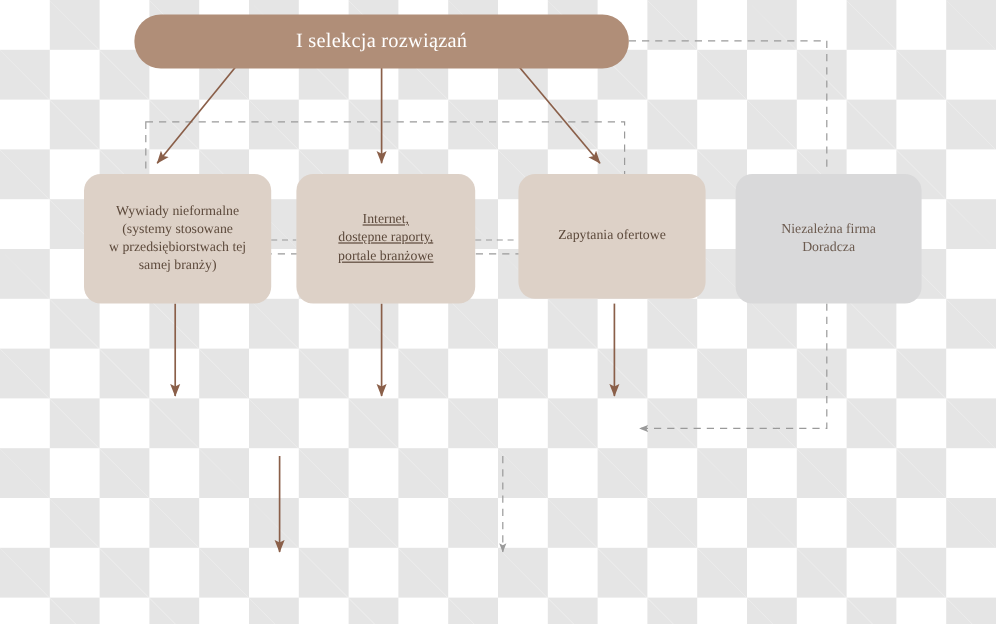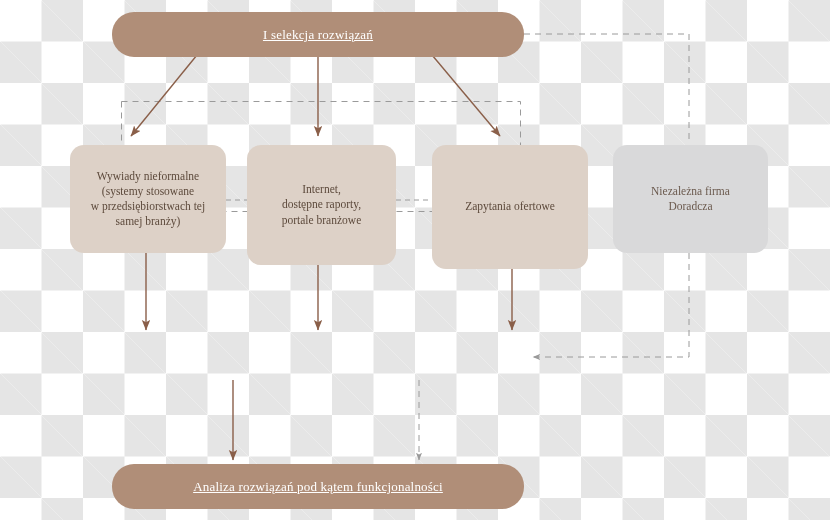--- a/index.html
+++ b/index.html
@@ -29,23 +29,22 @@
     display:flex;
     align-items:center;
     justify-content:center;
     text-align:center;
     line-height:1.32;
   }
   .bar {
     background:#b08e78;
     border-radius:22px;
     color:#ffffff;
-    font-size:13px;
+    font-size:17px;
     letter-spacing:0.2px;
-    text-decoration:underline;
   }
   .card {
     background:#ddd1c7;
     border-radius:14px;
     color:#5d4a3c;
     font-size:11.5px;
   }
   .card-gray {
     background:#d9d9da;
     border-radius:14px;
@@ -100,33 +99,30 @@
     <span class="node-label">I selekcja rozwiązań</span>
   </div>
 
   <div class="node card" style="left:70px; top:145px; width:156px; height:108px; padding:12px 8px;">
     <span class="node-label">Wywiady nieformalne
 (systemy stosowane
 w przedsiębiorstwach tej
 samej branży)</span>
   </div>
 
-  <div class="node card" style="left:247px; top:145px; width:149px; height:120px; padding:11px 8px;">
+  <div class="node card" style="left:247px; top:145px; width:149px; height:108px; padding:11px 8px;text-decoration:underline;">
     <span class="node-label">Internet,
 dostępne raporty,
 portale branżowe</span>
   </div>
 
-  <div class="node card" style="left:432px; top:145px; width:156px; height:124px; padding:0 8px;">
+  <div class="node card" style="left:432px; top:145px; width:156px; height:104px; padding:0 8px;">
     <span class="node-label">Zapytania ofertowe</span>
   </div>
 
   <div class="node card-gray" style="left:613px; top:145px; width:155px; height:108px; padding:0 8px;">
     <span class="node-label">Niezależna firma
 Doradcza</span>
   </div>
 
 
-  <div class="node bar" style="left:112px; top:464px; width:412px; height:45px;">
-    <span class="node-label">Analiza rozwiązań pod kątem funkcjonalności</span>
-  </div>
 
 </div>
 
 </body></html>

